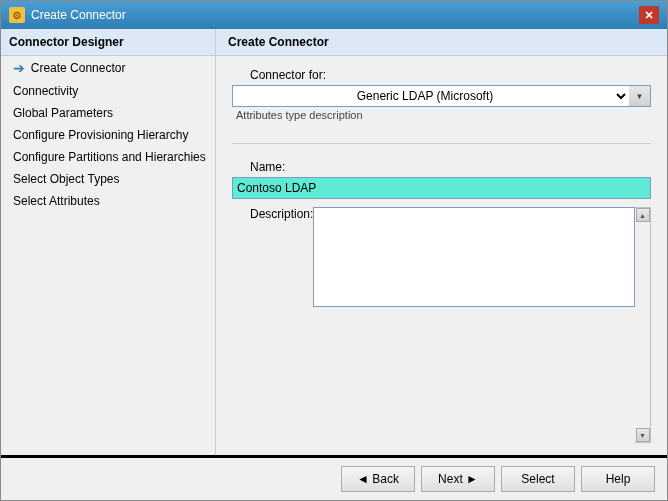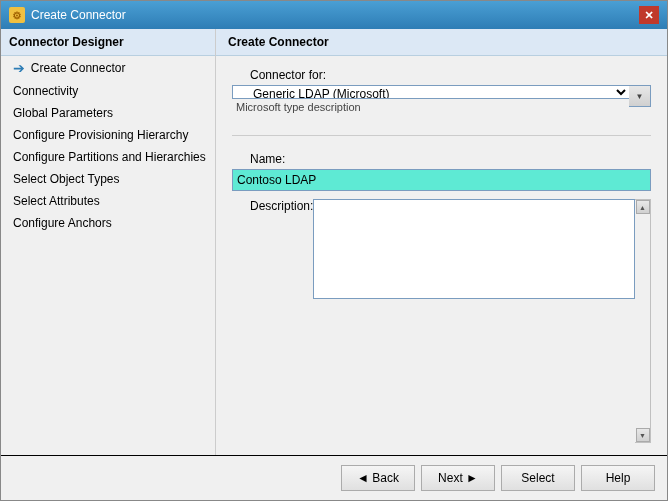--- a/index.html
+++ b/index.html
@@ -215,21 +215,21 @@
       align-items: center;
       justify-content: center;
       font-size: 7px;
       color: #555;
       cursor: pointer;
       flex-shrink: 0;
     }
     .footer {
       height: 45px;
       background: #f0f0f0;
-      border-top: 1px solid #000000;
+      border-top: 3px solid #000000;
       display: flex;
       align-items: center;
       justify-content: flex-end;
       padding: 0 12px;
       gap: 6px;
       flex-shrink: 0;
     }
     .btn {
       height: 26px;
       min-width: 74px;
@@ -239,27 +239,28 @@
       border: 1px solid #ababab;
       color: #000;
       cursor: pointer;
       display: flex;
       align-items: center;
       justify-content: center;
       gap: 3px;
     }
     .dropdown-select {
       width: calc(100% - 22px);
-      height: 14px;
+      height: 22px;
       border: 1px solid #7a9cbf;
       border-right: none;
       background: white;
       padding: 0 16px;
       font-size: 12px;
       color: #000;
+      text-align: center;
     }
   </style>
 </head>
 <body>
 
 <div class="window">
 
   <div class="titlebar">
     <div class="titlebar-left">
       <div class="titlebar-icon">
@@ -289,43 +290,40 @@
         <span>Configure Provisioning Hierarchy</span>
       </div>
       <div class="sidebar-item">
         <span>Configure Partitions and Hierarchies</span>
       </div>
       <div class="sidebar-item">
         <span>Select Object Types</span>
       </div>
       <div class="sidebar-item">
         <span>Select Attributes</span>
-      </div>
-      <div class="sidebar-item">
-        <span>Configure Anchors</span>
       </div>
     </div>
 
     <div class="content-area">
       <div class="content-header">Create Connector</div>
       <div class="content-body">
 
         <div>
           <div class="field-label">Connector for:</div>
           <div class="dropdown-wrapper">
             <select class="dropdown-select">
               <option>Generic LDAP (Microsoft)</option>
               <option>Active Directory - Domain Services</option>
               <option>Active Directory - Global Address List</option>
               <option>Sun Directory Server</option>
               <option>Novell eDirectory</option>
             </select>
             <div class="dropdown-arrow-btn">▼</div>
           </div>
-          <div class="connector-type-desc">Microsoft type description</div>
+          <div class="connector-type-desc">Attributes type description</div>
         </div>
 
         <hr class="separator">
 
         <div>
           <div class="field-label">Name:</div>
           <input class="text-input" type="text" value="Contoso LDAP" style="">
         </div>
 
         <div style="flex:1; display:flex; flex-direction:row;">

